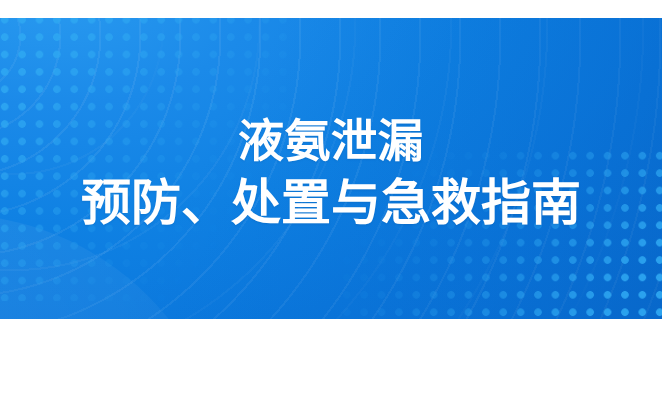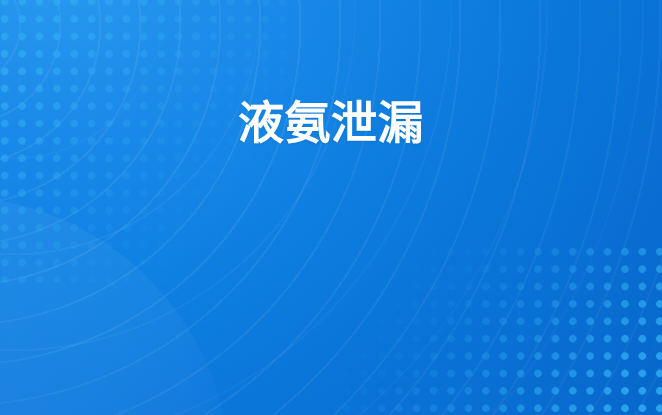--- a/index.html
+++ b/index.html
@@ -9,23 +9,24 @@
     background: #ffffff;
   }
 
   body {
     font-family: "Liberation Sans", "DejaVu Sans", sans-serif;
   }
 
   #slide-root {
     position: relative;
     width: 662px;
-    height: 415px;
+    height: 301px;
     overflow: hidden;
     background: #0d80e2;
+    margin-top: 18px;
   }
 
   
 
   .bg-layer {
     position: absolute;
     inset: 0;
     pointer-events: none;
   }
 
@@ -158,15 +159,16 @@
   <div class="bg-layer" id="bg-arcs-wide"></div>
   <div class="bg-layer" id="bg-arcs"></div>
   <div class="bg-layer" id="bg-gradient-deep"></div>
   <div class="bg-layer" id="bg-swoosh"></div>
 
   <div class="dot-field" id="dots-top-left"></div>
   <div class="dot-field" id="dots-bottom-right"></div>
 
   <div id="title-block">
     <div class="title-line" id="title-line-primary">液氨泄漏</div>
+    <div class="title-line" id="title-line-secondary">预防、处置与急救指南</div>
   </div>
 
 </div>
 
 </body></html>

